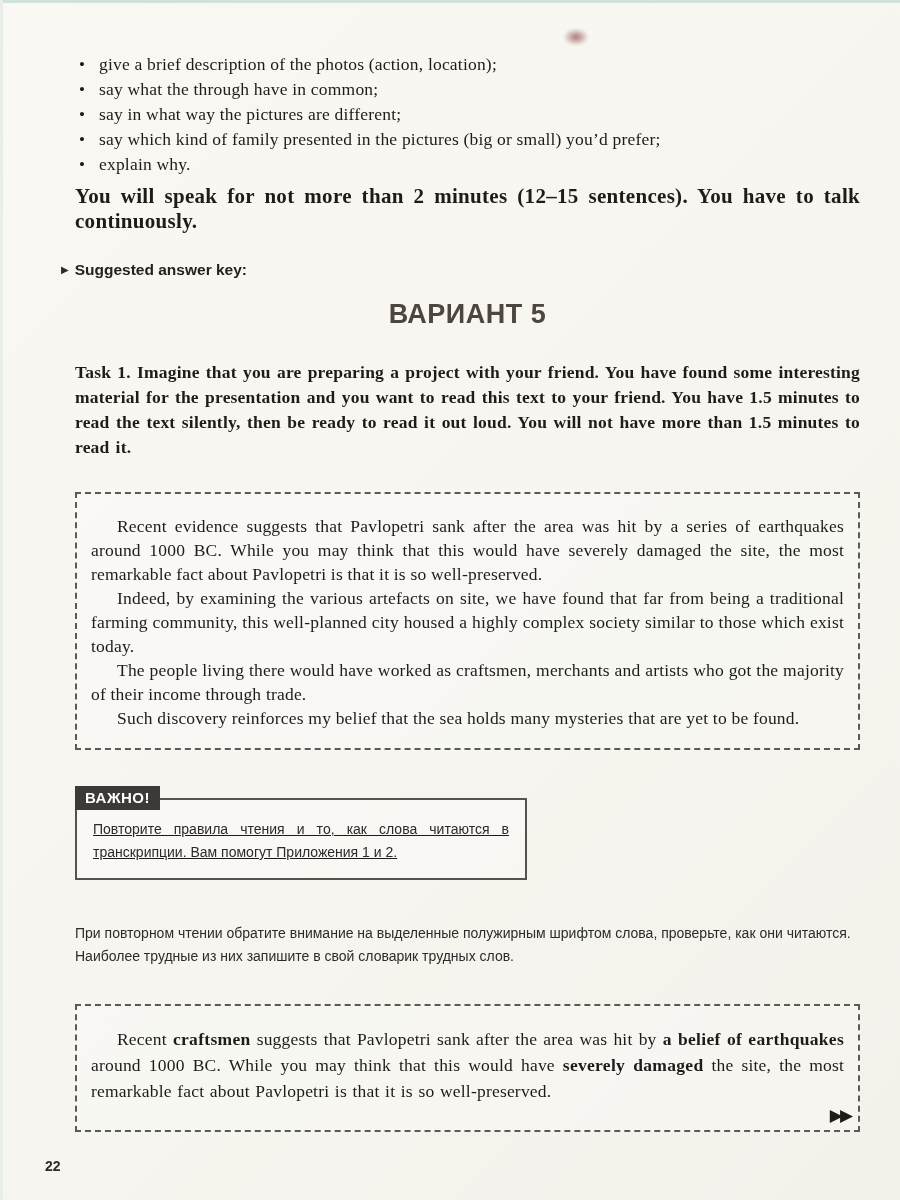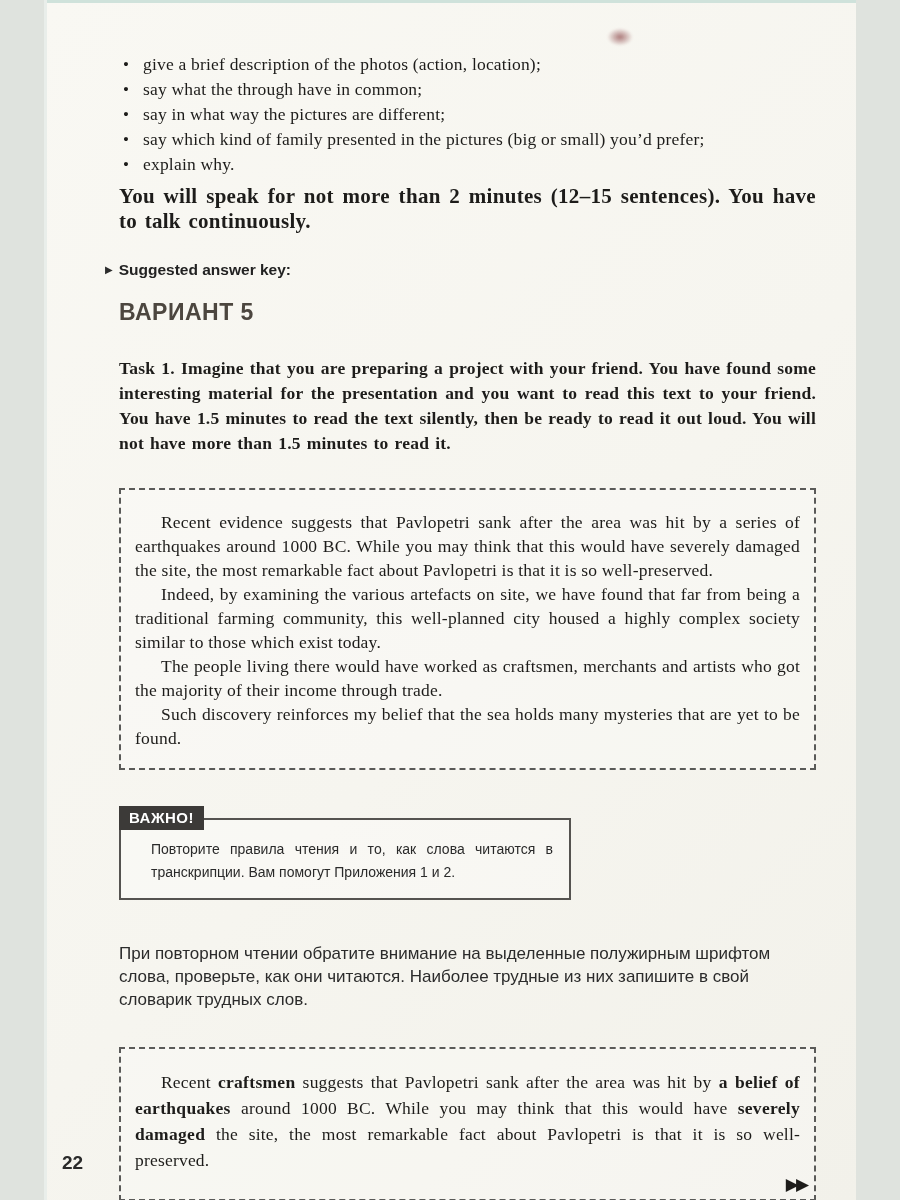--- a/index.html
+++ b/index.html
@@ -4,24 +4,23 @@
 <style>
   * { box-sizing: border-box; margin: 0; padding: 0; }
   html,body { width:900px; }
   body {
     font-family: "Liberation Serif", serif;
     color:#1d1c1a;
     background:#dfe3de;
   }
   .page {
     position:relative;
-    width:812px; height:1200px;
+    width:900px; height:1200px;
     background:linear-gradient(135deg,#f9f8f3 0%, #f6f5ef 55%, #f2f1ea 100%);
     overflow:hidden;
-    margin-left:44px;
   }
   .edge-top { position:absolute; top:0; left:0; width:100%; height:3px; background:#cfe2db; }
   .edge-left { position:absolute; top:0; left:0; width:3px; height:100%; background:#e9eeea; }
   .ink-smudge {
     position:absolute; top:28px; left:563px; width:26px; height:18px;
     background:radial-gradient(ellipse at center, rgba(110,20,25,.55), rgba(110,20,25,0) 70%);
     filter:blur(1px); border-radius:50%;
   }
   .content {
     position:absolute; left:75px; right:40px; top:0;
@@ -53,23 +52,23 @@
   .ak-icon { font-size:10px; color:#2c2c2c; line-height:1; }
   .ak-label { font-weight:bold; font-size:15.5px; color:#222; }
   .ak-text {
     margin-top:4px;
     font-size:15.5px; line-height:22px; color:#2b2b2b;
     text-align:justify;
   }
 
   .variant-title {
     margin-top:20px;
-    text-align:left;
+    text-align:center;
     font-family:"Liberation Sans", sans-serif;
-    font-weight:bold; font-size:23px;
+    font-weight:bold; font-size:27px;
     color:#4c463f; letter-spacing:.5px;
   }
 
   .task1 {
     margin-top:30px;
     font-weight:bold; font-size:17.5px; line-height:25px;
     text-align:justify; letter-spacing:.2px; word-spacing:1.5px;
   }
 
   .dashed-box {
@@ -83,60 +82,61 @@
     text-align:justify;
     text-indent:26px;
     letter-spacing:.2px;
   }
 
   .important-box {
     position:relative;
     margin-top:48px;
     width:452px;
     border:2px solid #555350;
-    padding:18px 16px 14px 30px;
+    padding:18px 16px 14px 16px;
     background:rgba(255,255,255,.3);
+    text-decoration:underline;
   }
   .important-label {
     position:absolute; top:-14px; left:-2px;
     background:#3c3a38; color:#ffffff;
     font-family:"Liberation Sans", sans-serif;
     font-weight:bold; font-size:15px;
     padding:3px 10px 4px 10px;
     letter-spacing:.5px;
   }
   .important-text {
     font-family:"Liberation Sans", sans-serif;
     font-size:14px; line-height:23px; color:#2a2a2a;
     text-align:justify;
   }
 
   .reread-note {
     margin-top:42px;
     font-family:"Liberation Sans", sans-serif;
-    font-size:17px; line-height:23px; color:#2b2b2b;
+    font-size:14px; line-height:23px; color:#2b2b2b;
     text-align:left;
   }
 
   .box2 { position:relative; margin-top:36px; padding-bottom:26px; }
   .box2 .para {
     font-size:17.5px; line-height:26px;
     text-align:justify; text-indent:26px;
     letter-spacing:.2px; word-spacing:1px;
   }
   .box2 .para b { letter-spacing:.3px; }
   .next-arrow {
     position:absolute; right:8px; bottom:4px;
     font-size:17px; color:#1d1c1a; letter-spacing:-3px;
   }
 
   .page-number {
-    position:absolute; left:18px; bottom:26px;
+    position:absolute; left:45px; bottom:26px;
     font-family:"Liberation Sans", sans-serif;
-    font-weight:bold; font-size:19px; color:#2a2a2a;
+    font-weight:bold; font-size:14px; color:#2a2a2a;
   }
 </style>
 </head>
 <body>
 
 <div class="page">
   <div class="edge-top"></div>
   <div class="edge-left"></div>
   <div class="ink-smudge"></div>
 

